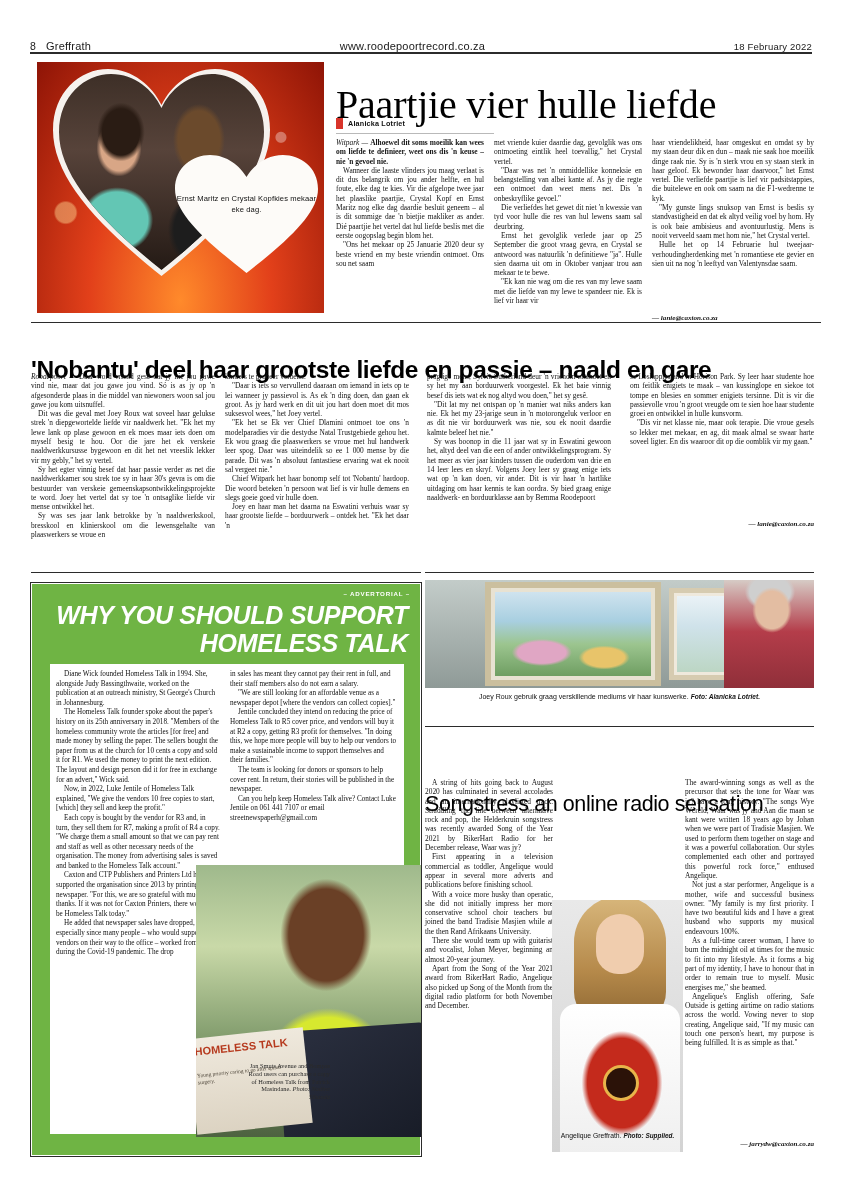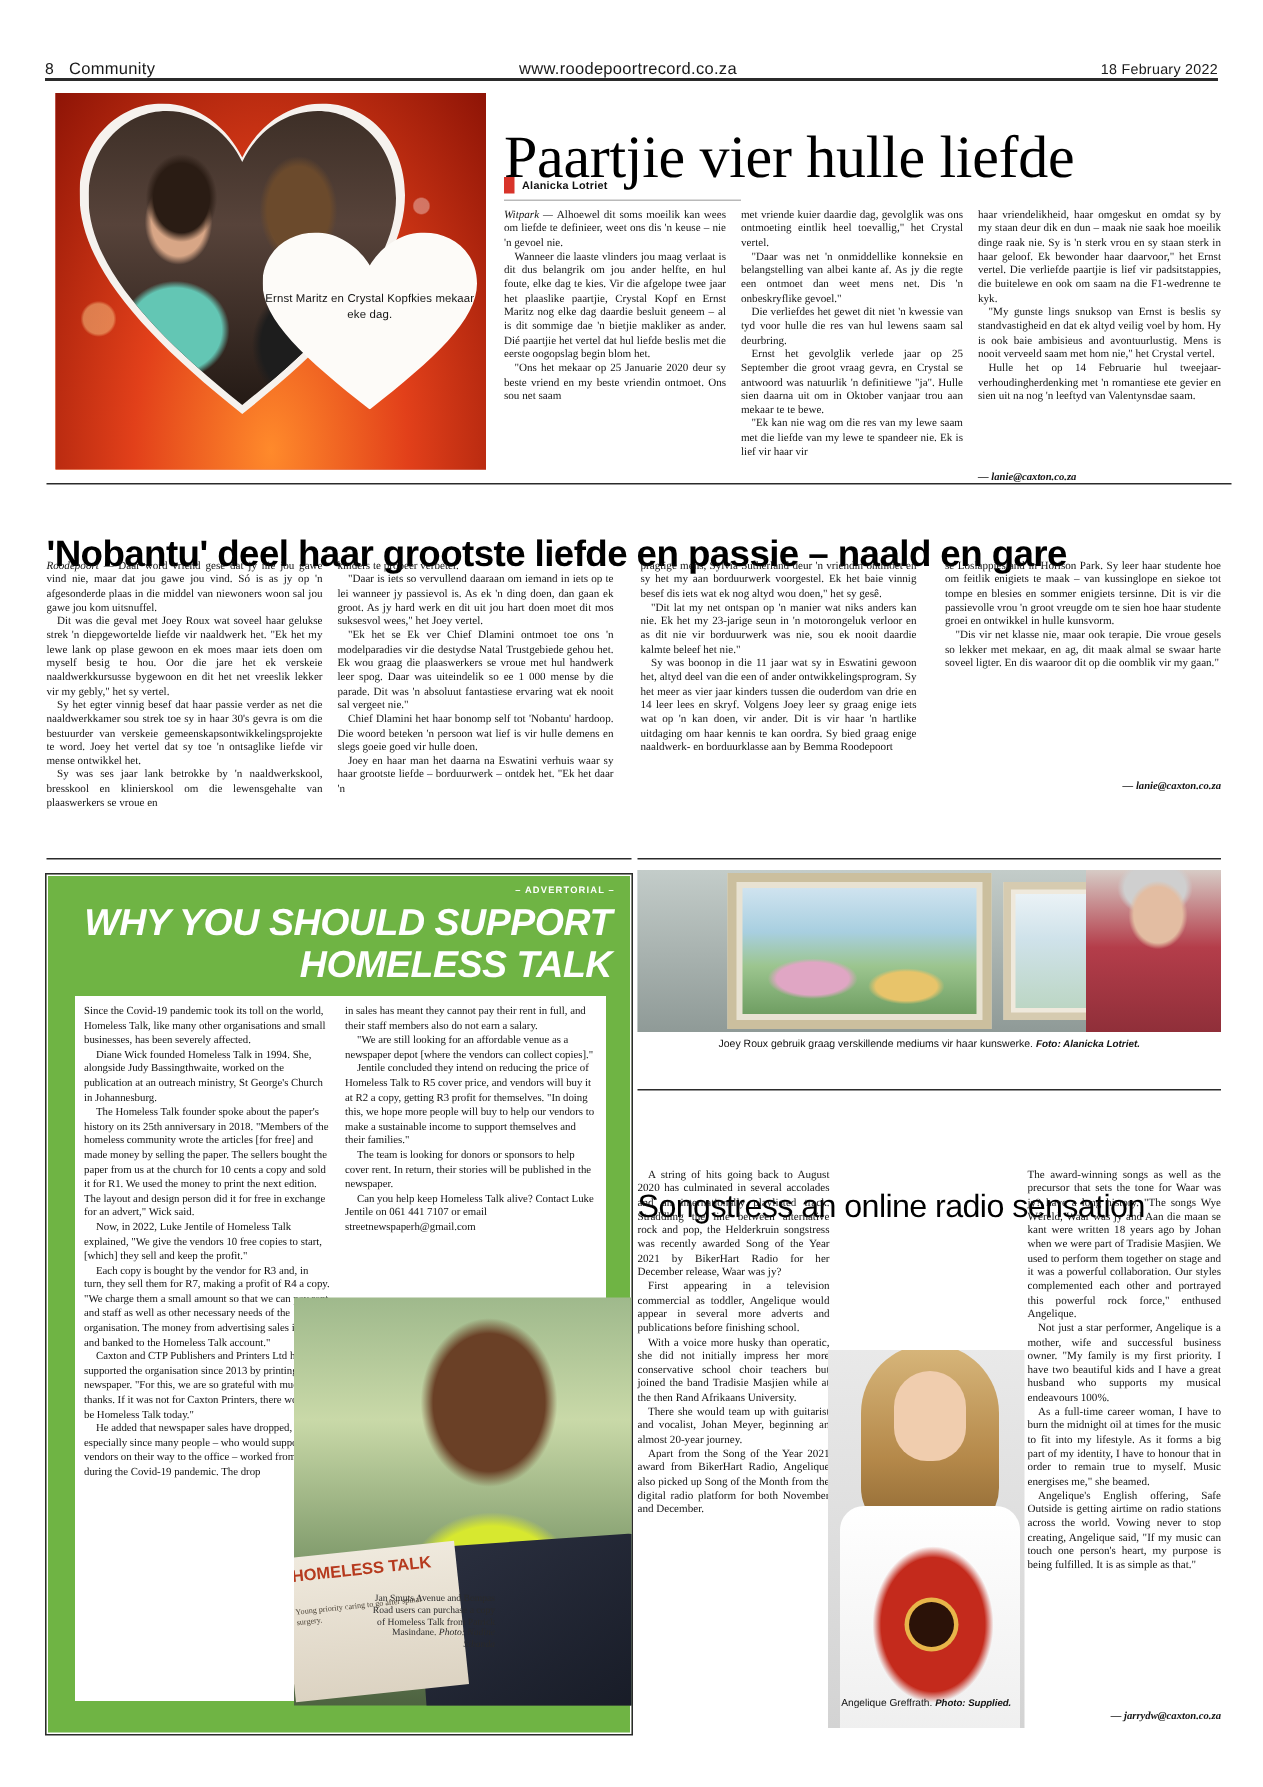--- a/index.html
+++ b/index.html
@@ -97,21 +97,21 @@
     font-size:7.2px; color:#111; letter-spacing:.2px;
   }
   .byline-rule {
     position:absolute; left:336px; top:133px; width:158px; height:1px; background:#b9b9b9;
   }
 
   .col { position:absolute; font-size:7.4px; line-height:9.3px; text-align:justify; color:#121212; }
   .col p { margin:0; text-indent:7px; }
   .col p.first { text-indent:0; }
   .col .loc { font-style:italic; font-weight:400; }
-  .col .lead { font-weight:normal; }
+  .col .lead { font-weight:bold; }
   .sig { font-style:italic; font-weight:bold; font-size:7.1px; margin-top:4px; text-indent:0; }
 
   .rule { position:absolute; background:#2b2b2b; }
 
   
   .a2-head {
     position:absolute; left:31px; top:336px; width:790px;
     font-family:"Liberation Sans", sans-serif;
     font-size:24.5px; line-height:28px; font-weight:700; color:#000; letter-spacing:-.4px;
   }
@@ -248,21 +248,21 @@
   .a4-cap .credit { font-style:italic; font-weight:bold; font-size:6.4px; }
 </style>
 </head>
 <body>
 
 <div class="page">
 
   <div class="masthead">
     <div class="left">
       <span class="pageno">8</span>
-      <span class="section">Community</span>
+      <span class="section">Greffrath</span>
     </div>
     <span class="url">www.roodepoortrecord.co.za</span>
     <span class="date">18 February 2022</span>
   </div>
   <div class="rule-top"></div>
 
   <div class="a1-photo">
     <div class="heart-ring"></div>
     <div class="heart-img"></div>
     <div class="faces"></div>
@@ -305,21 +305,21 @@
   <div class="col" id="a2c1" style="left:31px; top:372px; width:184px;">
       <p class="first"><span class="loc">Roodepoort — </span><span>Daar word vriend gesê dat jy nie jou gawe vind nie, maar dat jou gawe jou vind. Só is as jy op 'n afgesonderde plaas in die middel van niewoners woon sal jou gawe jou kom uitsnuffel.</span></p>
       <p>Dit was die geval met Joey Roux wat soveel haar gelukse strek 'n diepgewortelde liefde vir naaldwerk het. "Ek het my lewe lank op plase gewoon en ek moes maar iets doen om myself besig te hou. Oor die jare het ek verskeie naaldwerkkursusse bygewoon en dit het net vreeslik lekker vir my gebly," het sy vertel.</p>
       <p>Sy het egter vinnig besef dat haar passie verder as net die naaldwerkkamer sou strek toe sy in haar 30's gevra is om die bestuurder van verskeie gemeenskapsontwikkelingsprojekte te word. Joey het vertel dat sy toe 'n ontsaglike liefde vir mense ontwikkel het.</p>
       <p>Sy was ses jaar lank betrokke by 'n naaldwerkskool, bresskool en klinierskool om die lewensgehalte van plaaswerkers se vroue en</p>
     </div>
   <div class="col" id="a2c2" style="left:225px; top:372px; width:184px;">
       <p class="first">kinders te probeer verbeter.</p>
       <p>"Daar is iets so vervullend daaraan om iemand in iets op te lei wanneer jy passievol is. As ek 'n ding doen, dan gaan ek groot. As jy hard werk en dit uit jou hart doen moet dit mos suksesvol wees," het Joey vertel.</p>
       <p>"Ek het se Ek ver Chief Dlamini ontmoet toe ons 'n modelparadies vir die destydse Natal Trustgebiede gehou het. Ek wou graag die plaaswerkers se vroue met hul handwerk leer spog. Daar was uiteindelik so ee 1 000 mense by die parade. Dit was 'n absoluut fantastiese ervaring wat ek nooit sal vergeet nie."</p>
-      <p>Chief Dlamini het haar bonomp self tot 'Nobantu' hardoop. Die woord beteken 'n persoon wat lief is vir hulle demens en slegs goeie goed vir hulle doen.</p>
+      <p>Chief Witpark het haar bonomp self tot 'Nobantu' hardoop. Die woord beteken 'n persoon wat lief is vir hulle demens en slegs goeie goed vir hulle doen.</p>
       <p>Joey en haar man het daarna na Eswatini verhuis waar sy haar grootste liefde – borduurwerk – ontdek het. "Ek het daar 'n</p>
     </div>
   <div class="col" id="a2c3" style="left:427px; top:372px; width:184px;">
       <p class="first">pragtige mens, Sylvia Sutherland deur 'n vriendin ontmoet en sy het my aan borduurwerk voorgestel. Ek het baie vinnig besef dis iets wat ek nog altyd wou doen," het sy gesê.</p>
       <p>"Dit lat my net ontspan op 'n manier wat niks anders kan nie. Ek het my 23-jarige seun in 'n motorongeluk verloor en as dit nie vir borduurwerk was nie, sou ek nooit daardie kalmte beleef het nie."</p>
       <p>Sy was boonop in die 11 jaar wat sy in Eswatini gewoon het, altyd deel van die een of ander ontwikkelingsprogram. Sy het meer as vier jaar kinders tussen die ouderdom van drie en 14 leer lees en skryf. Volgens Joey leer sy graag enige iets wat op 'n kan doen, vir ander. Dit is vir haar 'n hartlike uitdaging om haar kennis te kan oordra. Sy bied graag enige naaldwerk- en borduurklasse aan by Bemma Roodepoort</p>
     </div>
   <div class="col" id="a2c4" style="left:630px; top:372px; width:184px;">
       <p class="first">se Loslappiesland in Horison Park. Sy leer haar studente hoe om feitlik enigiets te maak – van kussinglope en siekoe tot tompe en blesies en sommer enigiets tersinne. Dit is vir die passievolle vrou 'n groot vreugde om te sien hoe haar studente groei en ontwikkel in hulle kunsvorm.</p>
       <p>"Dis vir net klasse nie, maar ook terapie. Die vroue gesels so lekker met mekaar, en ag, dit maak almal se swaar harte soveel ligter. En dis waaroor dit op die oomblik vir my gaan."</p>
@@ -330,21 +330,20 @@
   <div class="rule" style="left:425px; top:572px; width:389px; height:1.4px;"></div>
 
   <div class="adv">
     <div class="adv-label">– ADVERTORIAL –</div>
     <div class="adv-title">
       <div>WHY YOU SHOULD SUPPORT</div>
       <div>HOMELESS TALK</div>
     </div>
     <div class="adv-white">
       <div class="adv-col" id="advc1" style="left:6px; top:6px; width:164px;">
-          <p class="first">Since the Covid-19 pandemic took its toll on the world, Homeless Talk, like many other organisations and small businesses, has been severely affected.</p>
           <p>Diane Wick founded Homeless Talk in 1994. She, alongside Judy Bassingthwaite, worked on the publication at an outreach ministry, St George's Church in Johannesburg.</p>
           <p>The Homeless Talk founder spoke about the paper's history on its 25th anniversary in 2018. "Members of the homeless community wrote the articles [for free] and made money by selling the paper. The sellers bought the paper from us at the church for 10 cents a copy and sold it for R1. We used the money to print the next edition. The layout and design person did it for free in exchange for an advert," Wick said.</p>
           <p>Now, in 2022, Luke Jentile of Homeless Talk explained, "We give the vendors 10 free copies to start, [which] they sell and keep the profit."</p>
           <p>Each copy is bought by the vendor for R3 and, in turn, they sell them for R7, making a profit of R4 a copy. "We charge them a small amount so that we can pay rent and staff as well as other necessary needs of the organisation. The money from advertising sales is saved and banked to the Homeless Talk account."</p>
           <p>Caxton and CTP Publishers and Printers Ltd has supported the organisation since 2013 by printing the newspaper. "For this, we are so grateful with much thanks. If it was not for Caxton Printers, there wouldn't be Homeless Talk today."</p>
           <p>He added that newspaper sales have dropped, especially since many people – who would support the vendors on their way to the office – worked from home during the Covid-19 pandemic. The drop</p>
         </div>
       <div class="adv-col" id="advc2" style="left:180px; top:6px; width:168px;">
           <p class="first">in sales has meant they cannot pay their rent in full, and their staff members also do not earn a salary.</p>
           <p>"We are still looking for an affordable venue as a newspaper depot [where the vendors can collect copies]."</p>

